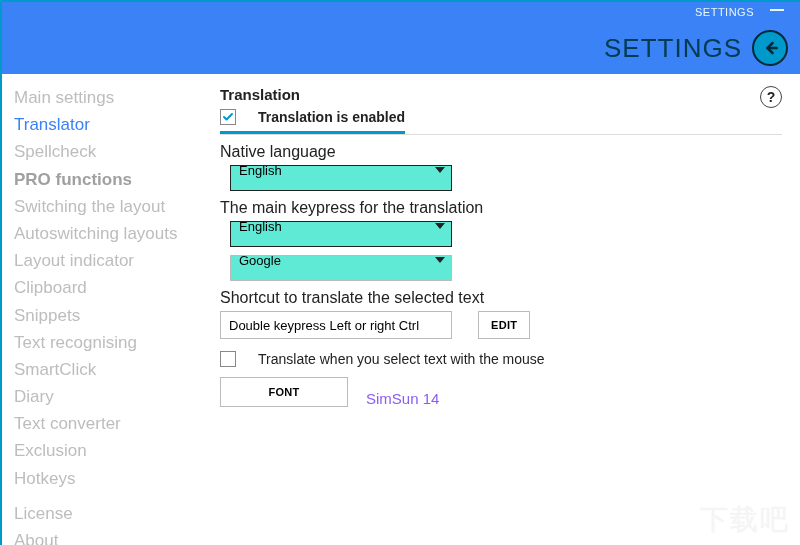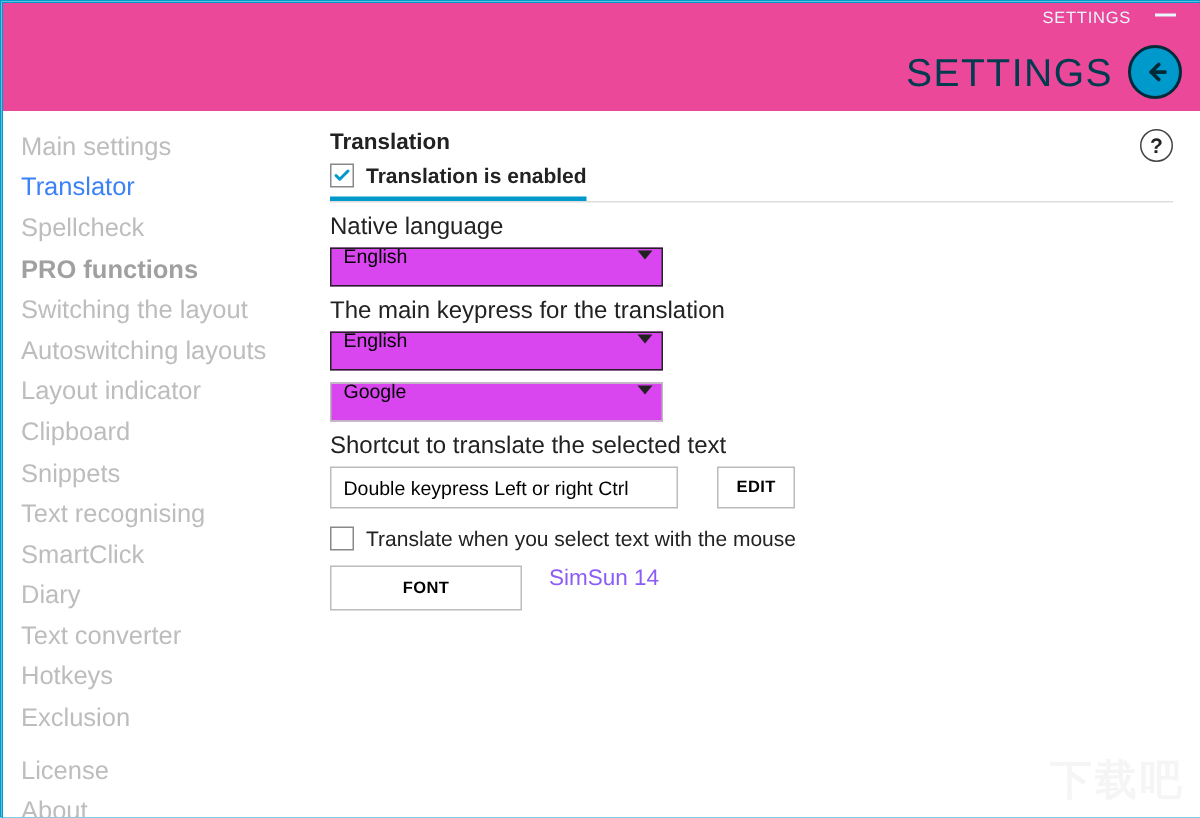--- a/index.html
+++ b/index.html
@@ -1,46 +1,46 @@
 <!DOCTYPE html>
 <html><head>
 <meta charset="utf-8">
 <style>
   * { box-sizing: border-box; margin: 0; padding: 0; }
   html, body { width: 800px; height: 545px; font-family: "Segoe UI", Arial, sans-serif; background: #fff; border: 1px solid #0099cc; overflow: hidden; }
-  .header { background: #ec4899; height: 72px; position: relative; }
+  .header { background: #3b82f6; height: 72px; position: relative; }
   .header-settings-tiny { position: absolute; top: 4px; right: 46px; color: #e8f7fc; font-size: 11px; letter-spacing: 0.5px; }
   .header-minimize { position: absolute; top: 7px; right: 16px; width: 14px; height: 2px; background: #e8f7fc; cursor: pointer; }
   .header-title { position: absolute; bottom: 10px; right: 58px; color: #003b4f; font-size: 26px; font-weight: 400; letter-spacing: 1px; }
   .header-back { position: absolute; bottom: 8px; right: 12px; width: 36px; height: 36px; border: 2px solid #002a38; border-radius: 50%; background: #0099cc; display: flex; align-items: center; justify-content: center; cursor: pointer; }
   .header-back svg { width: 20px; height: 20px; }
   .body { display: flex; height: calc(545px - 72px - 2px); }
   .sidebar { width: 200px; padding: 10px 0 0 12px; border-right: 0; }
   .sidebar-item { font-size: 17px; color: #bdbdbd; line-height: 1.6; cursor: pointer; font-weight: 400; }
   .sidebar-item.active { color: #3b82f6; }
   .sidebar-item.bold { color: #a0a0a0; font-weight: 600; }
   .sidebar-gap { height: 8px; }
   .content { flex: 1; padding: 12px 18px 0 18px; position: relative; }
   .help-icon { position: absolute; top: 12px; right: 18px; width: 22px; height: 22px; border: 1px solid #444; border-radius: 50%; display: flex; align-items: center; justify-content: center; font-size: 14px; font-weight: 600; color: #222; cursor: pointer; }
   .section-title { font-size: 15px; font-weight: 700; color: #222; margin-bottom: 6px; }
   .tabline { border-bottom: 1px solid #ddd; margin-bottom: 8px; }
   .tabline-inner { display: inline-block; border-bottom: 3px solid #0099cc; padding: 0 0 6px 0; }
-  .checkbox-row { display: flex; align-items: center; gap: 8px; margin: 2px 0 10px 0; }
+  .checkbox-row { display: flex; align-items: center; gap: 22px; margin: 2px 0 10px 0; }
   .checkbox { width: 16px; height: 16px; border: 1px solid #888; display: inline-flex; align-items: center; justify-content: center; cursor: pointer; background: #fff; }
   .checkbox.checked svg { display: block; }
   .checkbox svg { display: none; width: 12px; height: 12px; }
   .checkbox-label { font-size: 14px; font-weight: 600; color: #222; }
   .checkbox-label.normal { font-weight: 400; }
   .field-label { font-size: 16px; color: #222; margin-top: 6px; margin-bottom: 4px; }
-  .select { width: 222px; height: 26px; border: 1px solid #222; background: #d946ef; display: flex; align-items: center; justify-content: space-between; padding: 0 6px 16px 8px; font-size: 13px; cursor: pointer; margin-bottom: 8px; }
+  .select { width: 222px; height: 26px; border: 1px solid #222; background: #5eead4; display: flex; align-items: center; justify-content: space-between; padding: 0 6px 16px 8px; font-size: 13px; cursor: pointer; margin-bottom: 8px; margin-left: 10px; }
   .select .caret { width: 0; height: 0; border-left: 5px solid transparent; border-right: 5px solid transparent; border-top: 6px solid #222; }
   .shortcut-row { display: flex; align-items: center; gap: 26px; margin-bottom: 12px; }
   .shortcut-input { width: 232px; height: 28px; border: 1px solid #bbb; padding: 0 8px; font-size: 13px; background: #fff; }
   .edit-btn { height: 28px; padding: 0 12px; border: 1px solid #bbb; background: #fff; font-size: 11px; font-weight: 700; cursor: pointer; letter-spacing: 0.3px; }
-  .font-row { display: flex; align-items: flex-start; gap: 18px; margin-top: 8px; }
+  .font-row { display: flex; align-items: flex-end; gap: 18px; margin-top: 8px; }
   .font-btn { width: 128px; height: 30px; border: 1px solid #bbb; background: #fff; font-size: 11px; font-weight: 700; cursor: pointer; letter-spacing: 0.3px; }
   .font-display { font-size: 15px; color: #8b5cf6; }
   .watermark { position: absolute; bottom: 6px; right: 10px; font-size: 28px; font-weight: 700; color: rgba(0,0,0,0.04); letter-spacing: 2px; pointer-events: none; user-select: none; }
 </style>
 </head>
 <body>
 
 <div class="header">
   <span class="header-settings-tiny">SETTINGS</span>
   <div class="header-minimize"></div>
@@ -61,22 +61,22 @@
       <div class="sidebar-item bold">PRO functions</div>
       <div class="sidebar-item">Switching the layout</div>
       <div class="sidebar-item">Autoswitching layouts</div>
       <div class="sidebar-item">Layout indicator</div>
       <div class="sidebar-item">Clipboard</div>
       <div class="sidebar-item">Snippets</div>
       <div class="sidebar-item">Text recognising</div>
       <div class="sidebar-item">SmartClick</div>
       <div class="sidebar-item">Diary</div>
       <div class="sidebar-item">Text converter</div>
+      <div class="sidebar-item">Exclusion</div>
       <div class="sidebar-item">Hotkeys</div>
-      <div class="sidebar-item">Exclusion</div>
       <div class="sidebar-gap"></div>
       <div class="sidebar-item">License</div>
       <div class="sidebar-item">About</div>
     </div>
 
   <div class="content">
     <div class="help-icon">
       <span>?</span>
     </div>
 

